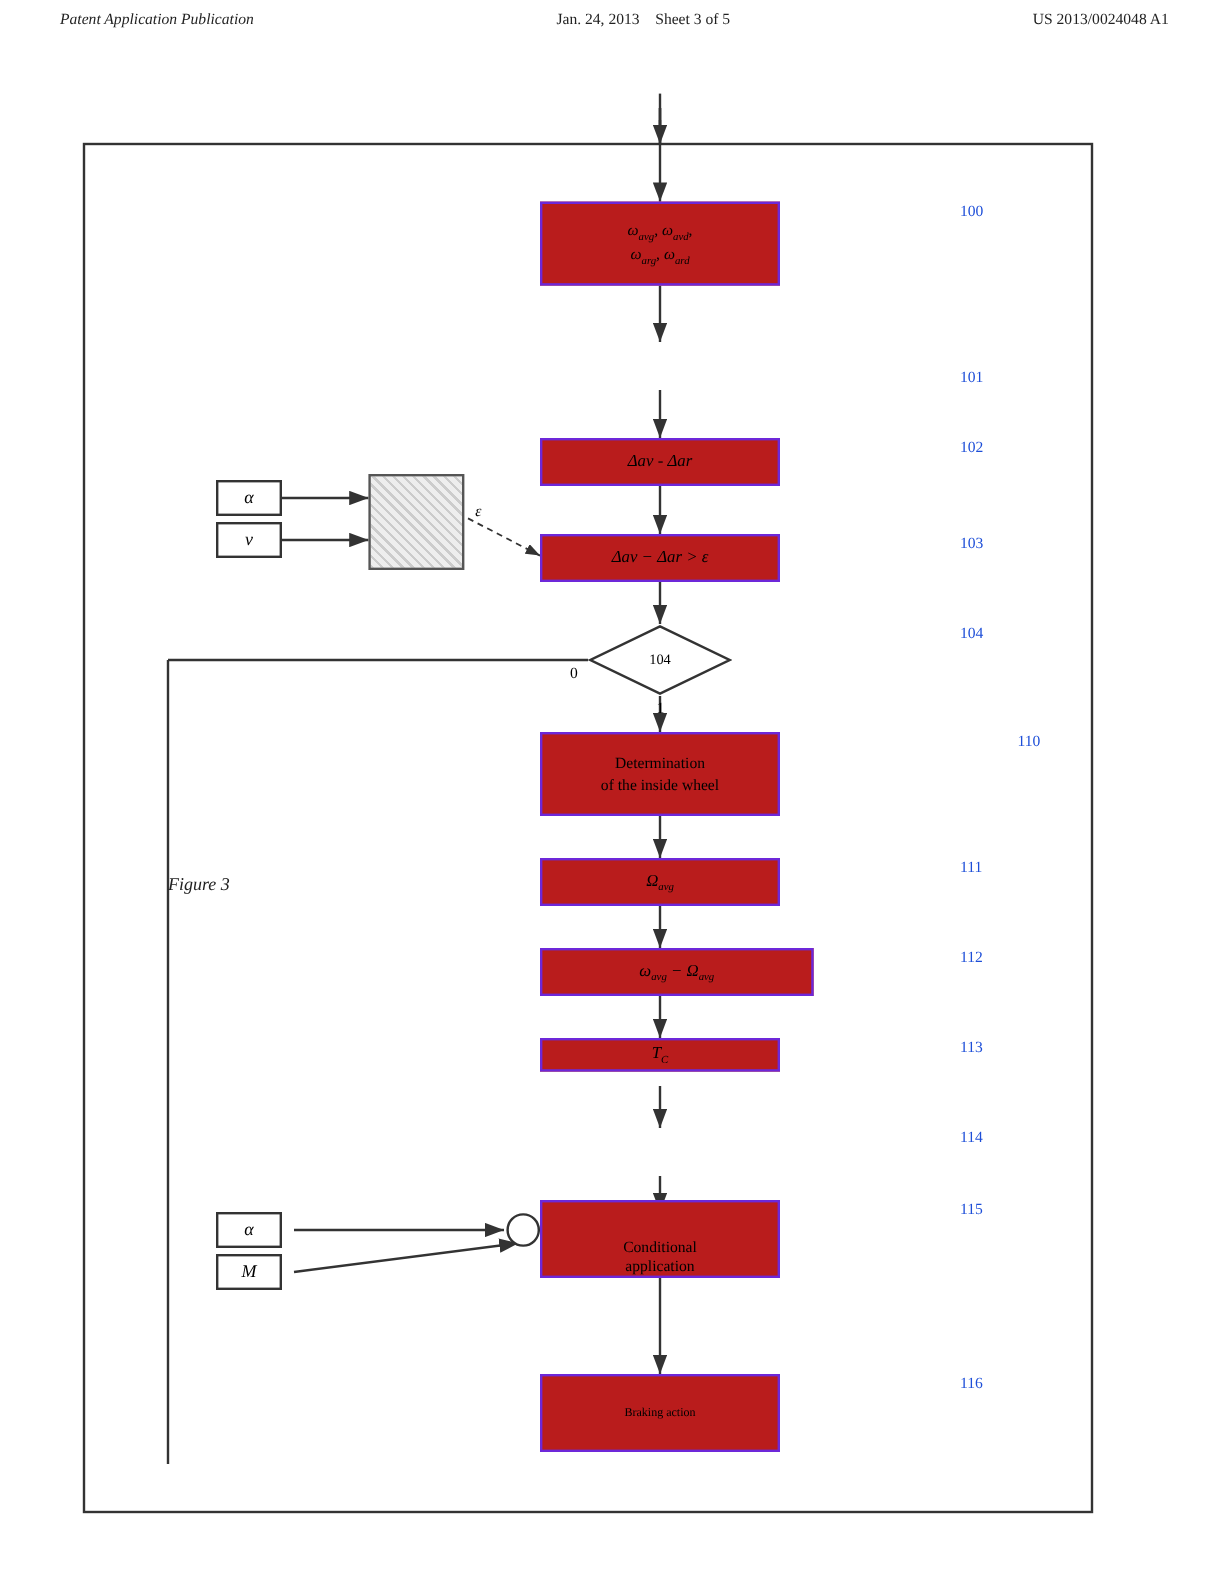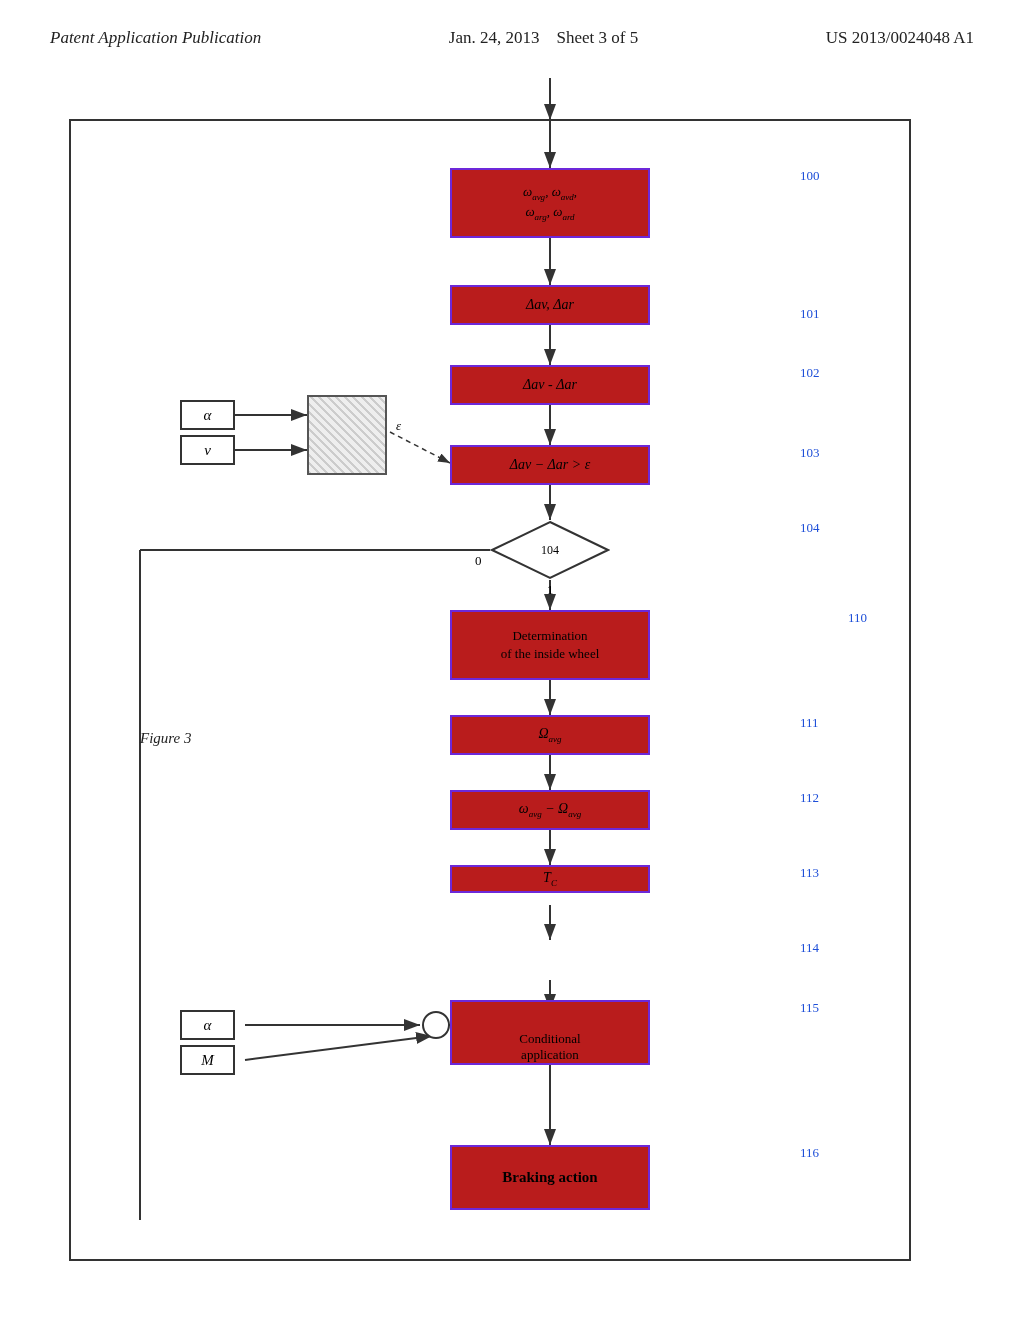--- a/index.html
+++ b/index.html
@@ -17,22 +17,22 @@
       min-height: 1320px;
       background: #fff;
       position: relative;
     }
 
     
     .header {
       display: flex;
       justify-content: space-between;
       align-items: flex-start;
-      padding: 28px 50px 0 50px;
-      font-size: 17px;
+      padding: 8px 50px 0 50px;
+      font-size: 13px;
       color: #222;
     }
     .header-left { font-style: italic; }
     .header-center { text-align: center; }
     .header-right { text-align: right; }
 
     
     .diagram-container {
       position: absolute;
       top: 70px;
@@ -227,23 +227,20 @@
     <div class="step-label" style="left: 740px; top: 930px;">115</div>
     <div class="step-label" style="left: 740px; top: 1075px;">116</div>
 
     <div class="flow-box" style="left: 390px; top: 98px; width: 200px; height: 70px;">
       <div style="font-size:13px; line-height:1.4;">
         <span class="math">ω<sub>avg</sub>, ω<sub>avd</sub>,</span><br>
         <span class="math">ω<sub>arg</sub>, ω<sub>ard</sub></span>
       </div>
     </div>
 
-    <div class="flow-box" style="left: 390px; top: 215px; width: 200px; height: 40px;">
-      <span class="math">Δav, Δar</span>
-    </div>
 
     <div class="flow-box" style="left: 390px; top: 295px; width: 200px; height: 40px;">
       <span class="math">Δav - Δar</span>
     </div>
 
     <div class="flow-box" style="left: 390px; top: 375px; width: 200px; height: 40px;">
       <span class="math">Δav − Δar &gt; ε</span>
     </div>
 
     <div class="flow-diamond" style="left: 430px; top: 450px; width: 120px; height: 60px;">
@@ -260,39 +257,39 @@
     <div class="flow-box" style="left: 390px; top: 540px; width: 200px; height: 70px;">
       <div style="font-size:13px; line-height:1.4; text-align:center;">
         Determination<br>of the inside wheel
       </div>
     </div>
 
     <div class="flow-box" style="left: 390px; top: 645px; width: 200px; height: 40px;">
       <span class="math">Ω<sub>avg</sub></span>
     </div>
 
-    <div class="flow-box" style="left: 390px; top: 720px; width: 200px; height: 40px; font-family: Liberation Serif, serif;">
+    <div class="flow-box" style="left: 390px; top: 720px; width: 228px; height: 40px; font-family: Liberation Serif, serif;">
       <span class="math">ω<sub>avg</sub> − Ω<sub>avg</sub></span>
     </div>
 
     <div class="flow-box" style="left: 390px; top: 795px; width: 200px; height: 28px;">
       <span class="math">T<sub>C</sub></span>
     </div>
 
 
     <div class="circle-connector" style="left: 362px; top: 941px;"></div>
 
     <div class="flow-box" style="left: 390px; top: 930px; width: 200px; height: 65px; align-items: flex-end;">
       <div style="font-size:13px; text-align:center;">
         Conditional<br>application
       </div>
     </div>
 
     <div class="flow-box" style="left: 390px; top: 1075px; width: 200px; height: 65px;">
-      <div style="font-size:15px; text-align:right;font-weight:bold;">
+      <div style="font-size:10px; text-align:right;">
         Braking action
       </div>
     </div>
 
     <div class="input-box" style="left: 120px; top: 330px; width: 55px; height: 30px;">
       <span class="math">α</span>
     </div>
 
     <div class="input-box" style="left: 120px; top: 365px; width: 55px; height: 30px;">
       <span class="math">v</span>

